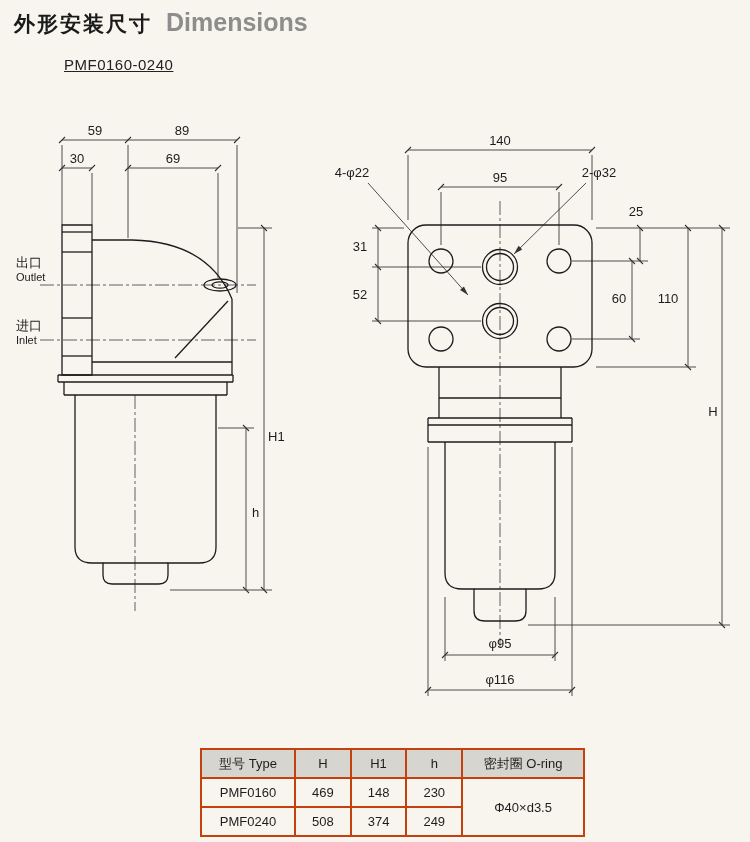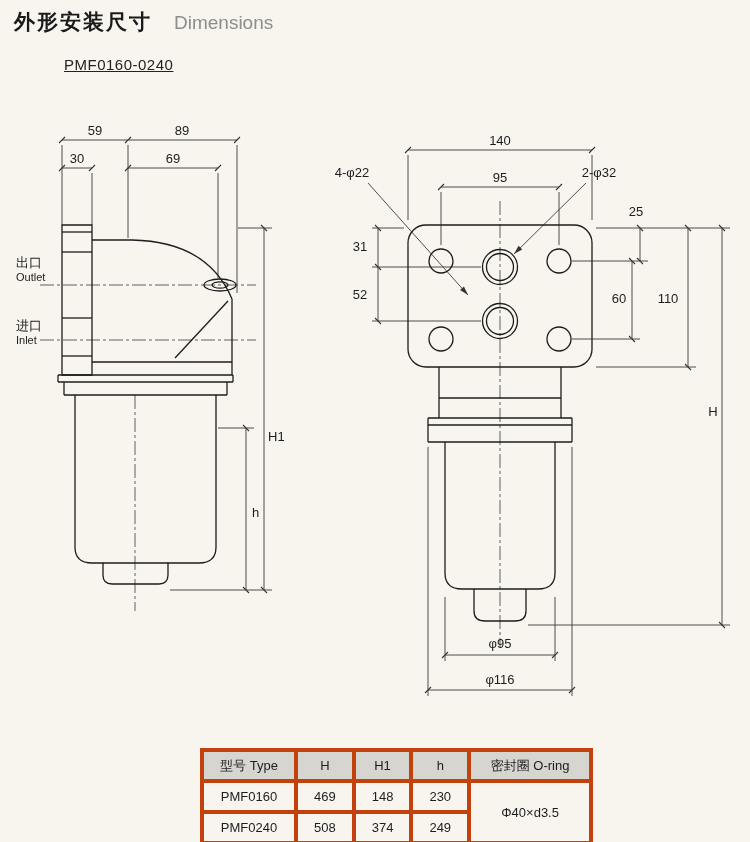--- a/index.html
+++ b/index.html
@@ -4,31 +4,31 @@
 <style>
   html,body{margin:0;padding:0;}
   .page{
     position:relative;
     width:750px;height:842px;
     background:#f8f5ef;
     font-family:"Liberation Sans",sans-serif;
     color:#1d1d1d;
     overflow:hidden;
   }
-  .title-row{position:absolute;top:8px;left:14px;display:flex;align-items:baseline;gap:22px;}
+  .title-row{position:absolute;top:8px;left:14px;display:flex;align-items:baseline;gap:14px;}
   .title-cn{font-size:21px;font-weight:bold;letter-spacing:2px;color:#1a1a1a;}
-  .title-en{font-size:19px;color:#8d8d8d;}
+  .title-en{font-size:25px;color:#8d8d8d;font-weight:bold;}
   .subtitle{position:absolute;top:56px;left:64px;font-size:15px;color:#222;letter-spacing:.5px;text-decoration:underline;}
   svg.drawing{position:absolute;top:95px;left:0;}
   svg text{font-family:"Liberation Sans",sans-serif;font-size:13px;fill:#1c1c1c;}
   svg text.small{font-size:11px;}
   .table-wrap{position:absolute;left:200px;top:748px;}
   table.dim-table{border-collapse:collapse;background:#f8f5ef;}
   table.dim-table th,table.dim-table td{
-    border:4px solid #c2410c;
+    border:2px solid #c2410c;
     font-size:13px;font-weight:normal;
     text-align:center;vertical-align:middle;
     height:27px;padding:0 16px;color:#1d1d1d;
   }
   table.dim-table th{background:#d6d5d0;}
 </style>
 </head>
 <body>
 
 <div class="page">

